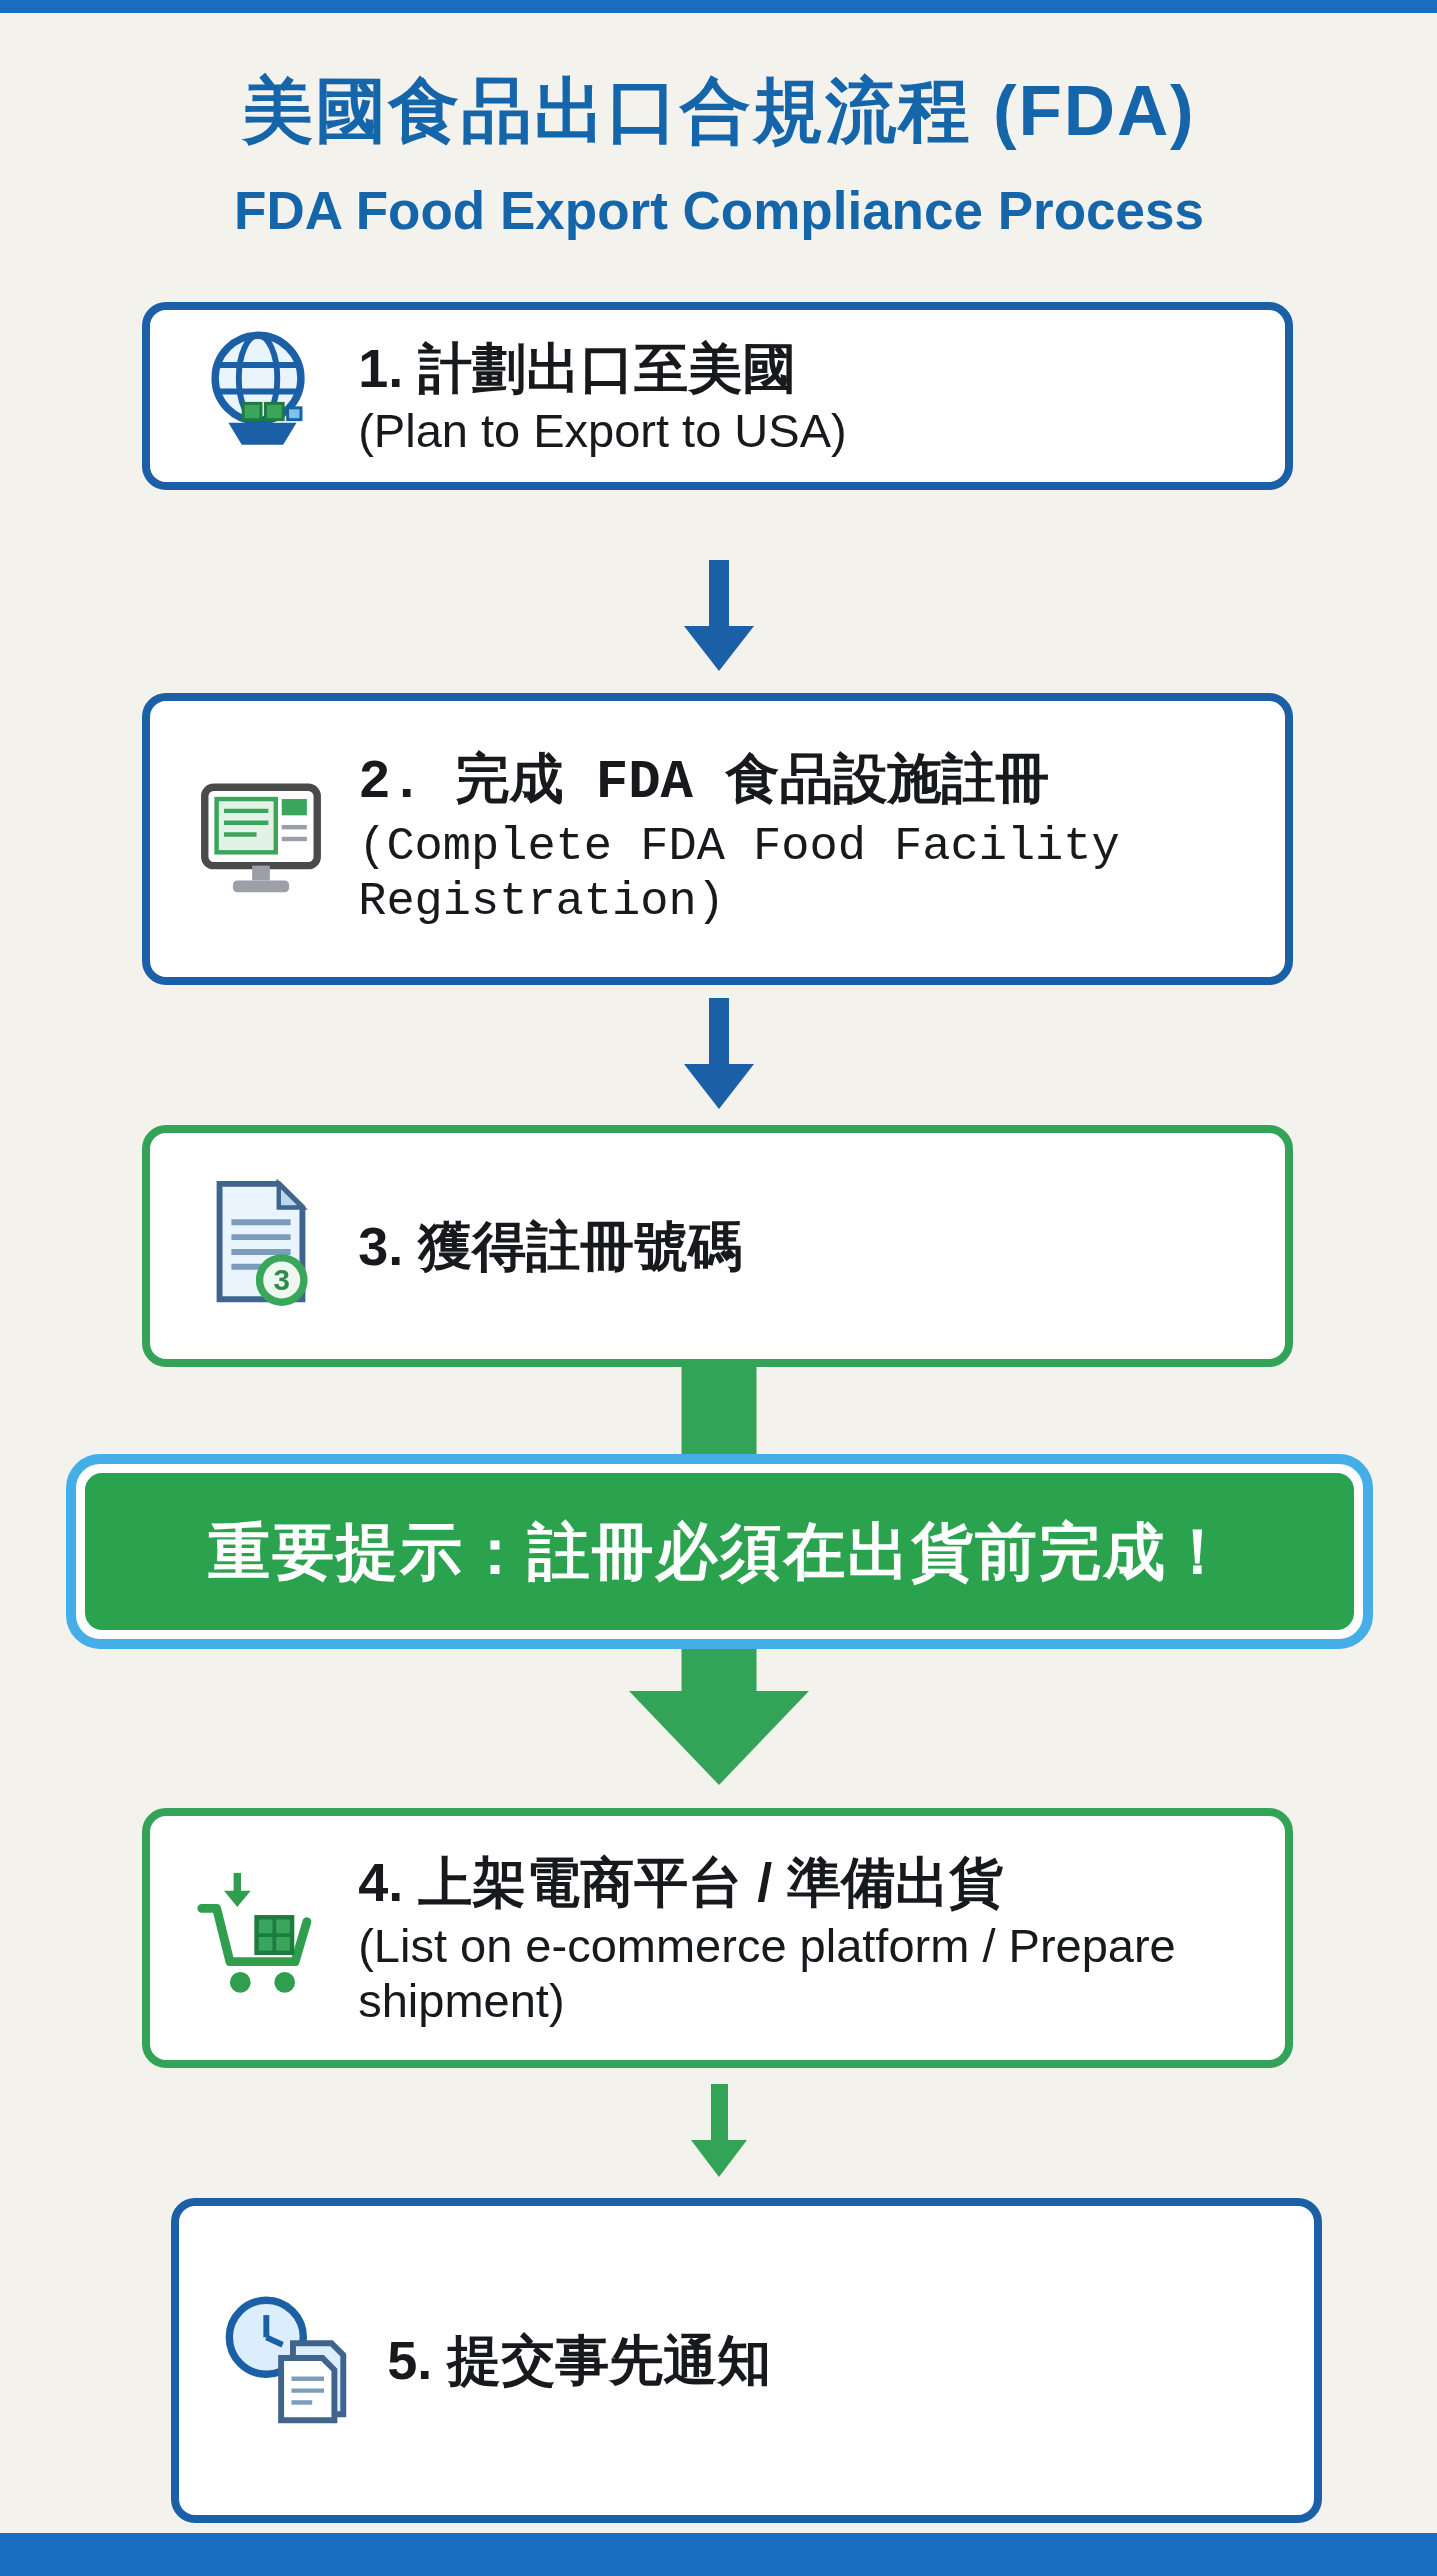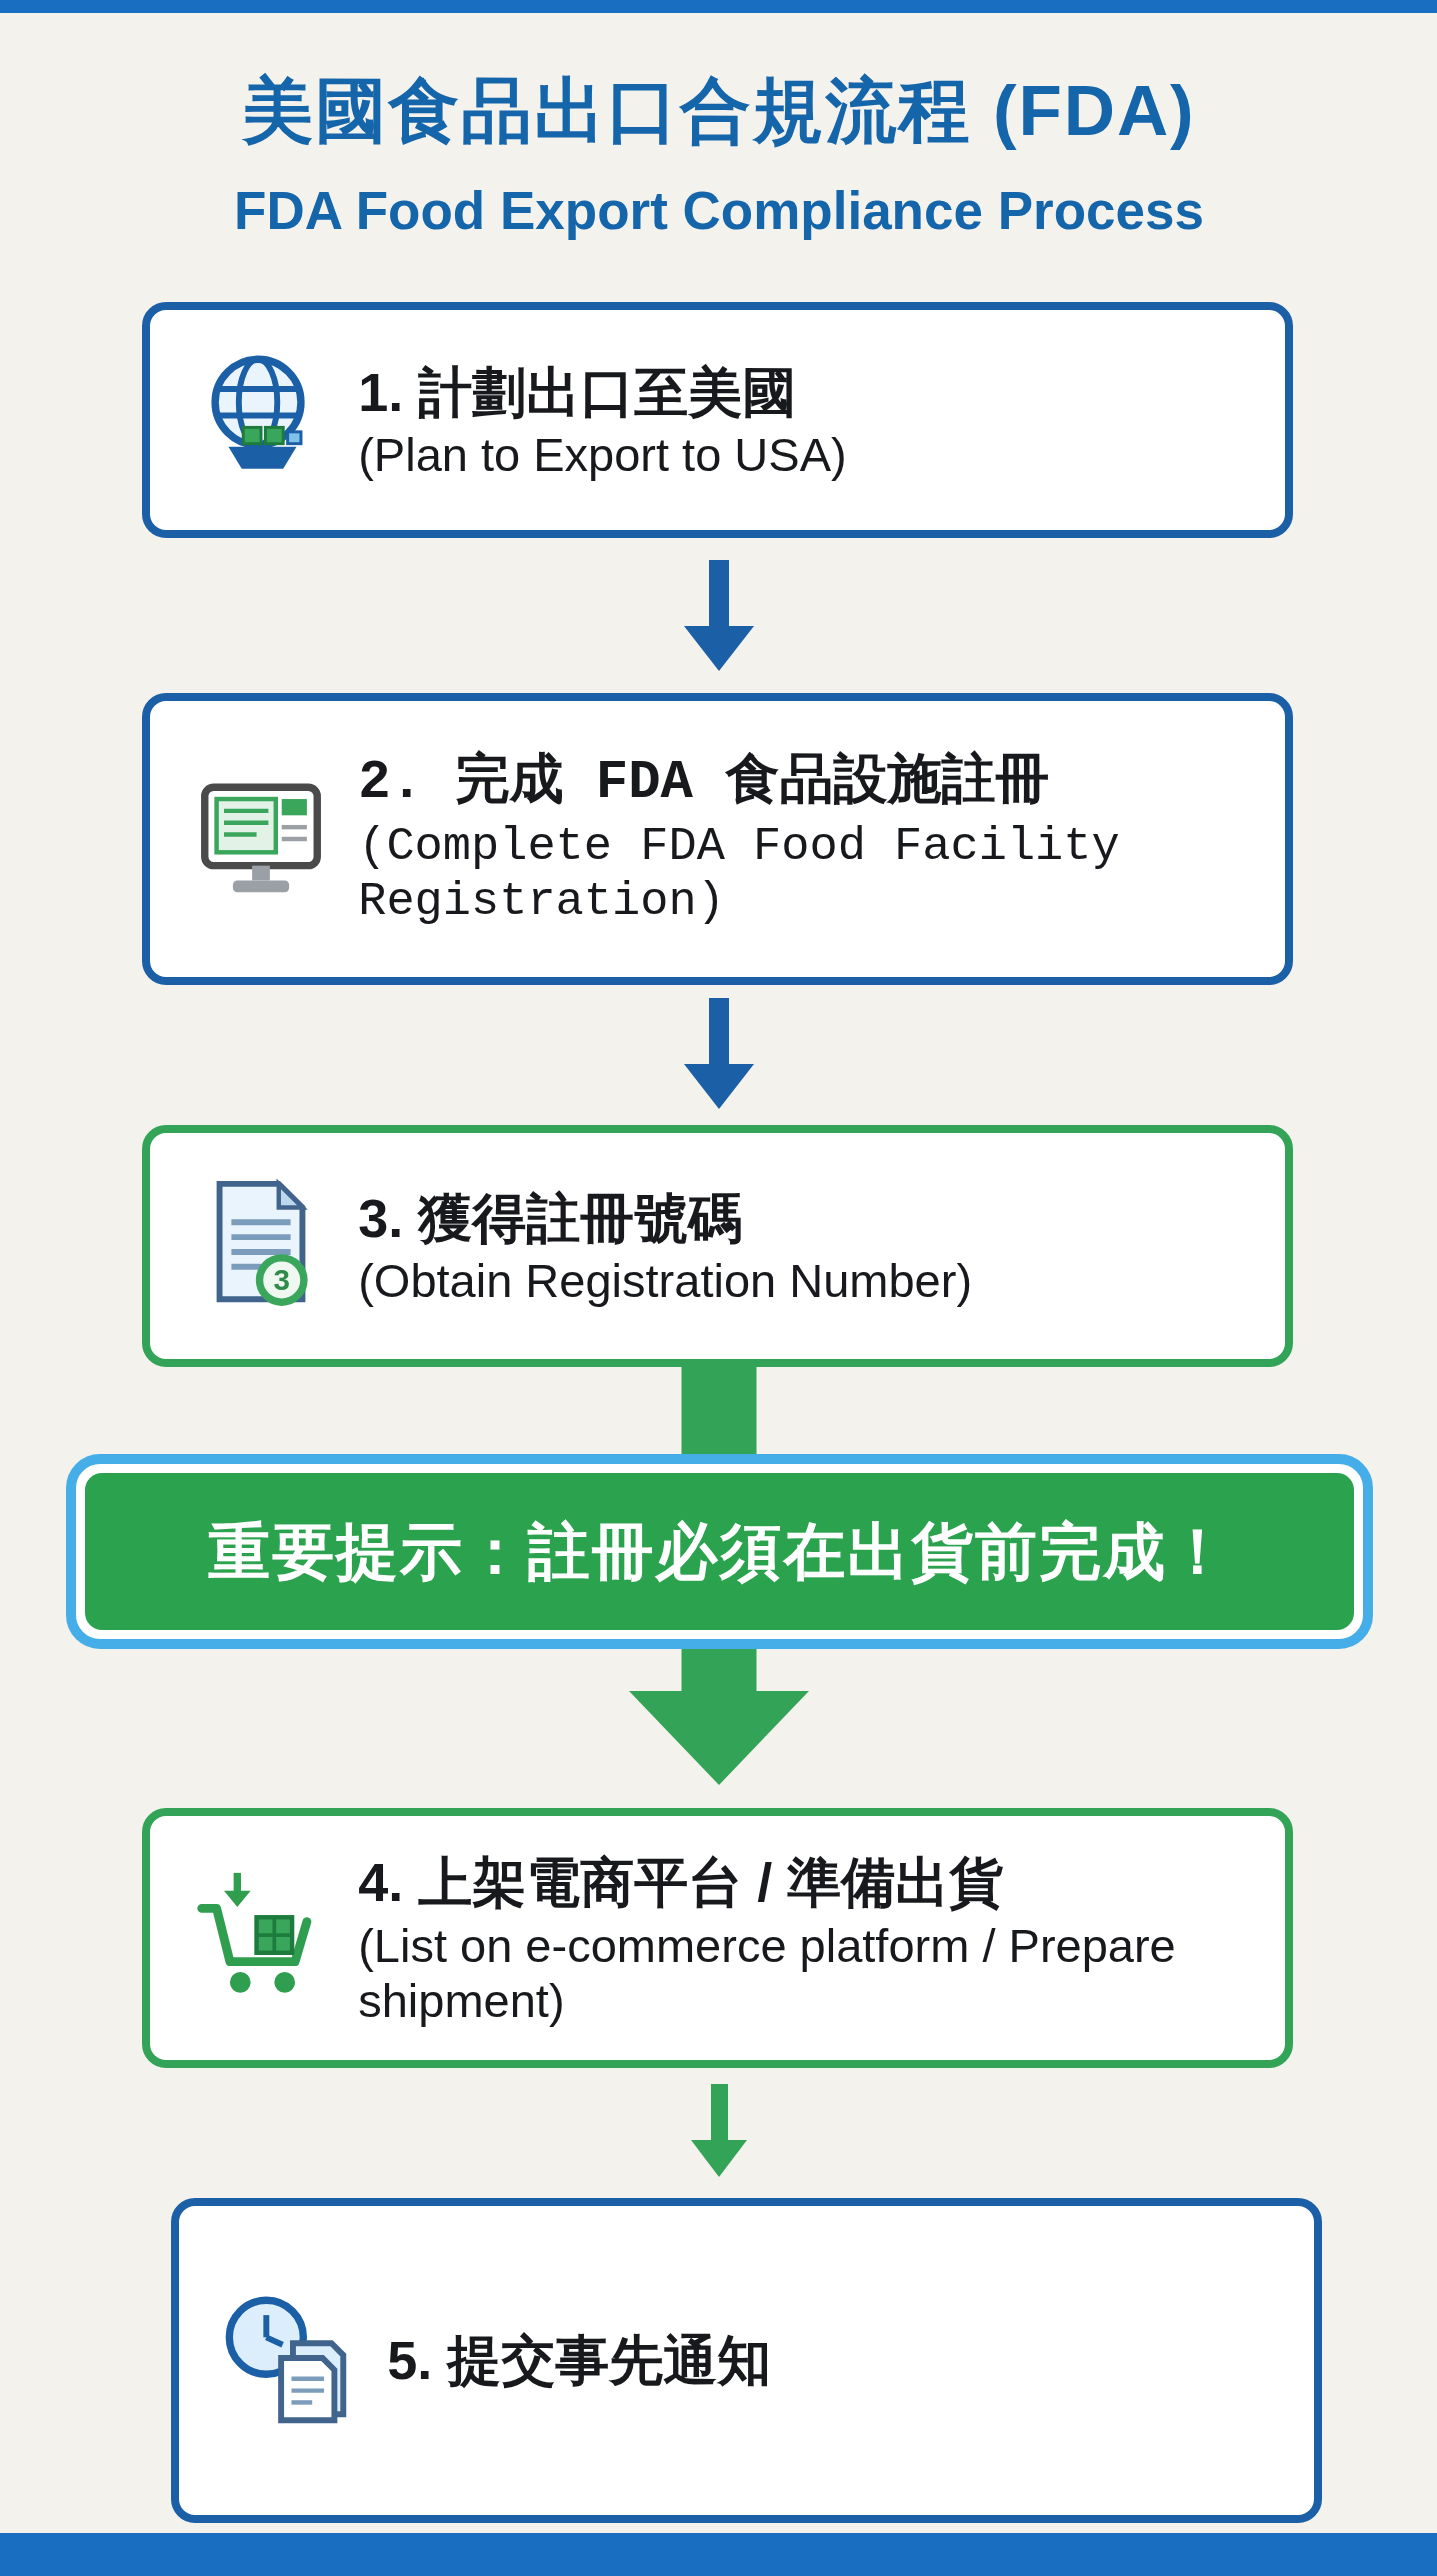--- a/index.html
+++ b/index.html
@@ -73,21 +73,21 @@
 </head>
 <body>
 
 <div class="page">
 
   <div class="bar top"></div>
 
   <div class="title-zh">美國食品出口合規流程 (FDA)</div>
   <div class="title-en">FDA Food Export Compliance Process</div>
 
-  <div class="step blue" style="top:302px; height:236px;">
+  <div class="step blue" style="top:302px; height:188px;">
     <div class="icon-wrap">
       <svg width="148" height="148" viewBox="0 0 100 100">
         <circle cx="48" cy="38" r="29" fill="#eaf4fc" stroke="#1b5fa6" stroke-width="5"></circle>
         <ellipse cx="48" cy="38" rx="13" ry="29" fill="none" stroke="#1b5fa6" stroke-width="4"></ellipse>
         <line x1="22" y1="29" x2="74" y2="29" stroke="#1b5fa6" stroke-width="4"></line>
         <line x1="22" y1="47" x2="74" y2="47" stroke="#1b5fa6" stroke-width="4"></line>
         <rect x="38" y="55" width="12" height="11" fill="#3aa65c" stroke="#1d7c3d" stroke-width="2"></rect>
         <rect x="53" y="55" width="12" height="11" fill="#3aa65c" stroke="#1d7c3d" stroke-width="2"></rect>
         <rect x="68" y="58" width="9" height="8" fill="#7fc3ea" stroke="#1b5fa6" stroke-width="2"></rect>
         <path d="M28 68 h46 l-9 15 h-28 z" fill="#1b5fa6"></path>
@@ -138,21 +138,20 @@
         <line x1="30" y1="34" x2="70" y2="34" stroke="#7b9cba" stroke-width="4"></line>
         <line x1="30" y1="44" x2="70" y2="44" stroke="#7b9cba" stroke-width="4"></line>
         <line x1="30" y1="54" x2="70" y2="54" stroke="#7b9cba" stroke-width="4"></line>
         <line x1="30" y1="64" x2="52" y2="64" stroke="#7b9cba" stroke-width="4"></line>
         <circle cx="64" cy="73" r="15" fill="#eef8f0" stroke="#3aa65c" stroke-width="5"></circle>
         <text x="64" y="80" text-anchor="middle" font-size="20" font-weight="bold" fill="#2e8b4a">3</text>
       </svg>
     </div>
     <div class="texts">
       <div class="zh">3. 獲得註冊號碼</div>
-      <div class="en">(Obtain Registration Number)</div>
     </div>
   </div>
 
   <div class="big-stem"></div>
   <div class="big-head"></div>
 
   <div class="banner">
     <div class="banner-inner">
       <span class="banner-text">重要提示：註冊必須在出貨前完成！</span>
     </div>

